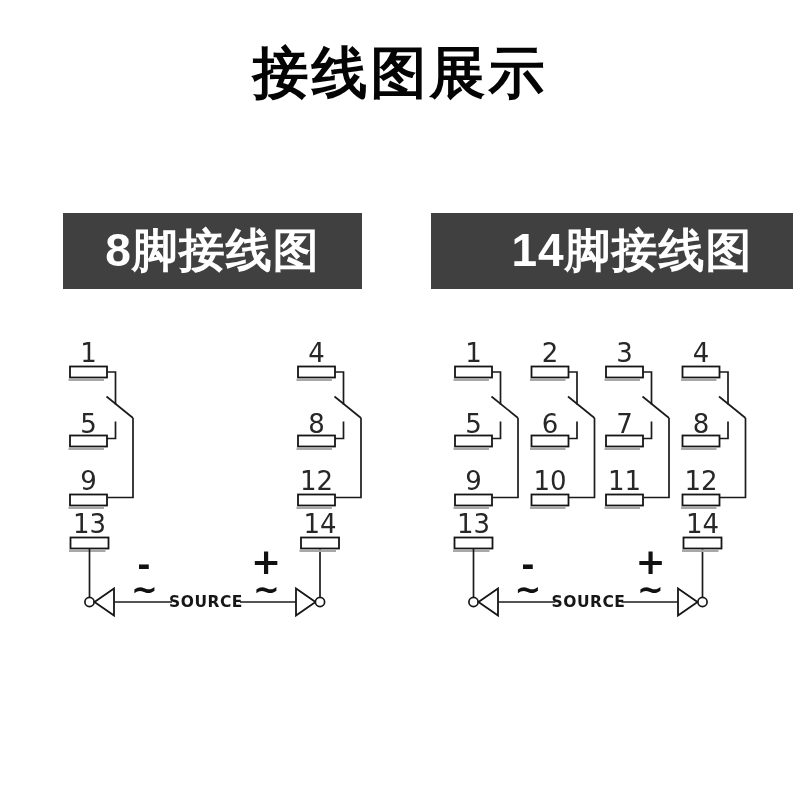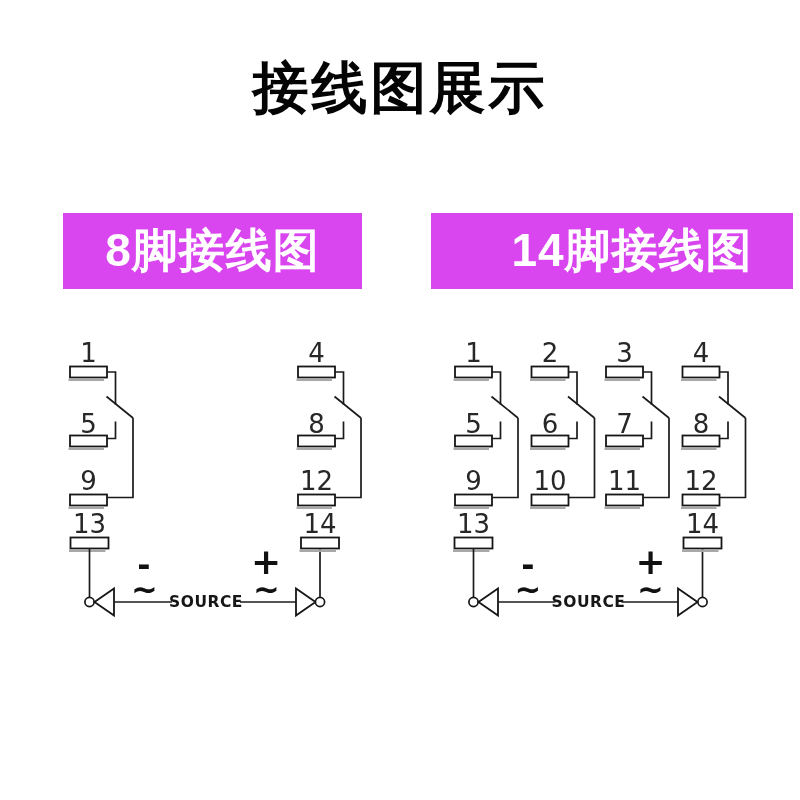--- a/index.html
+++ b/index.html
@@ -1,25 +1,25 @@
 <!DOCTYPE html>
 <html><head>
 <meta charset="utf-8">
 <style>
   html,body{margin:0;padding:0;}
   body{
     width:800px;height:800px;position:relative;background:#ffffff;overflow:hidden;
     font-family:"Liberation Sans","DejaVu Sans",sans-serif;
   }
   .title{
-    position:absolute;top:58px;left:0;width:800px;text-align:center;
+    position:absolute;top:43px;left:0;width:800px;text-align:center;
     font-weight:900;font-size:56px;line-height:60px;letter-spacing:3px;color:#040404;
   }
   .hdr{
-    position:absolute;top:213px;height:76px;background:#d946ef;color:#ffffff;
+    position:absolute;top:213px;height:76px;background:#404040;color:#ffffff;
     display:flex;align-items:center;justify-content:center;
     font-weight:700;font-size:46px;letter-spacing:1px;
   }
   .hdr-left{left:63px;width:299px;}
   .hdr-right{left:431px;width:322px;padding-left:40px;}
   svg.diagram{position:absolute;left:0;top:0;}
   .w{fill:none;stroke:#1b1b1b;stroke-width:1.7px;}
   .pr{fill:#ffffff;stroke:#161616;stroke-width:1.8px;}
   .sh{stroke:#a8a8a8;stroke-width:2.4px;}
   .pl{font-family:"DejaVu Sans",sans-serif;font-size:26px;fill:#272727;text-anchor:middle;}

